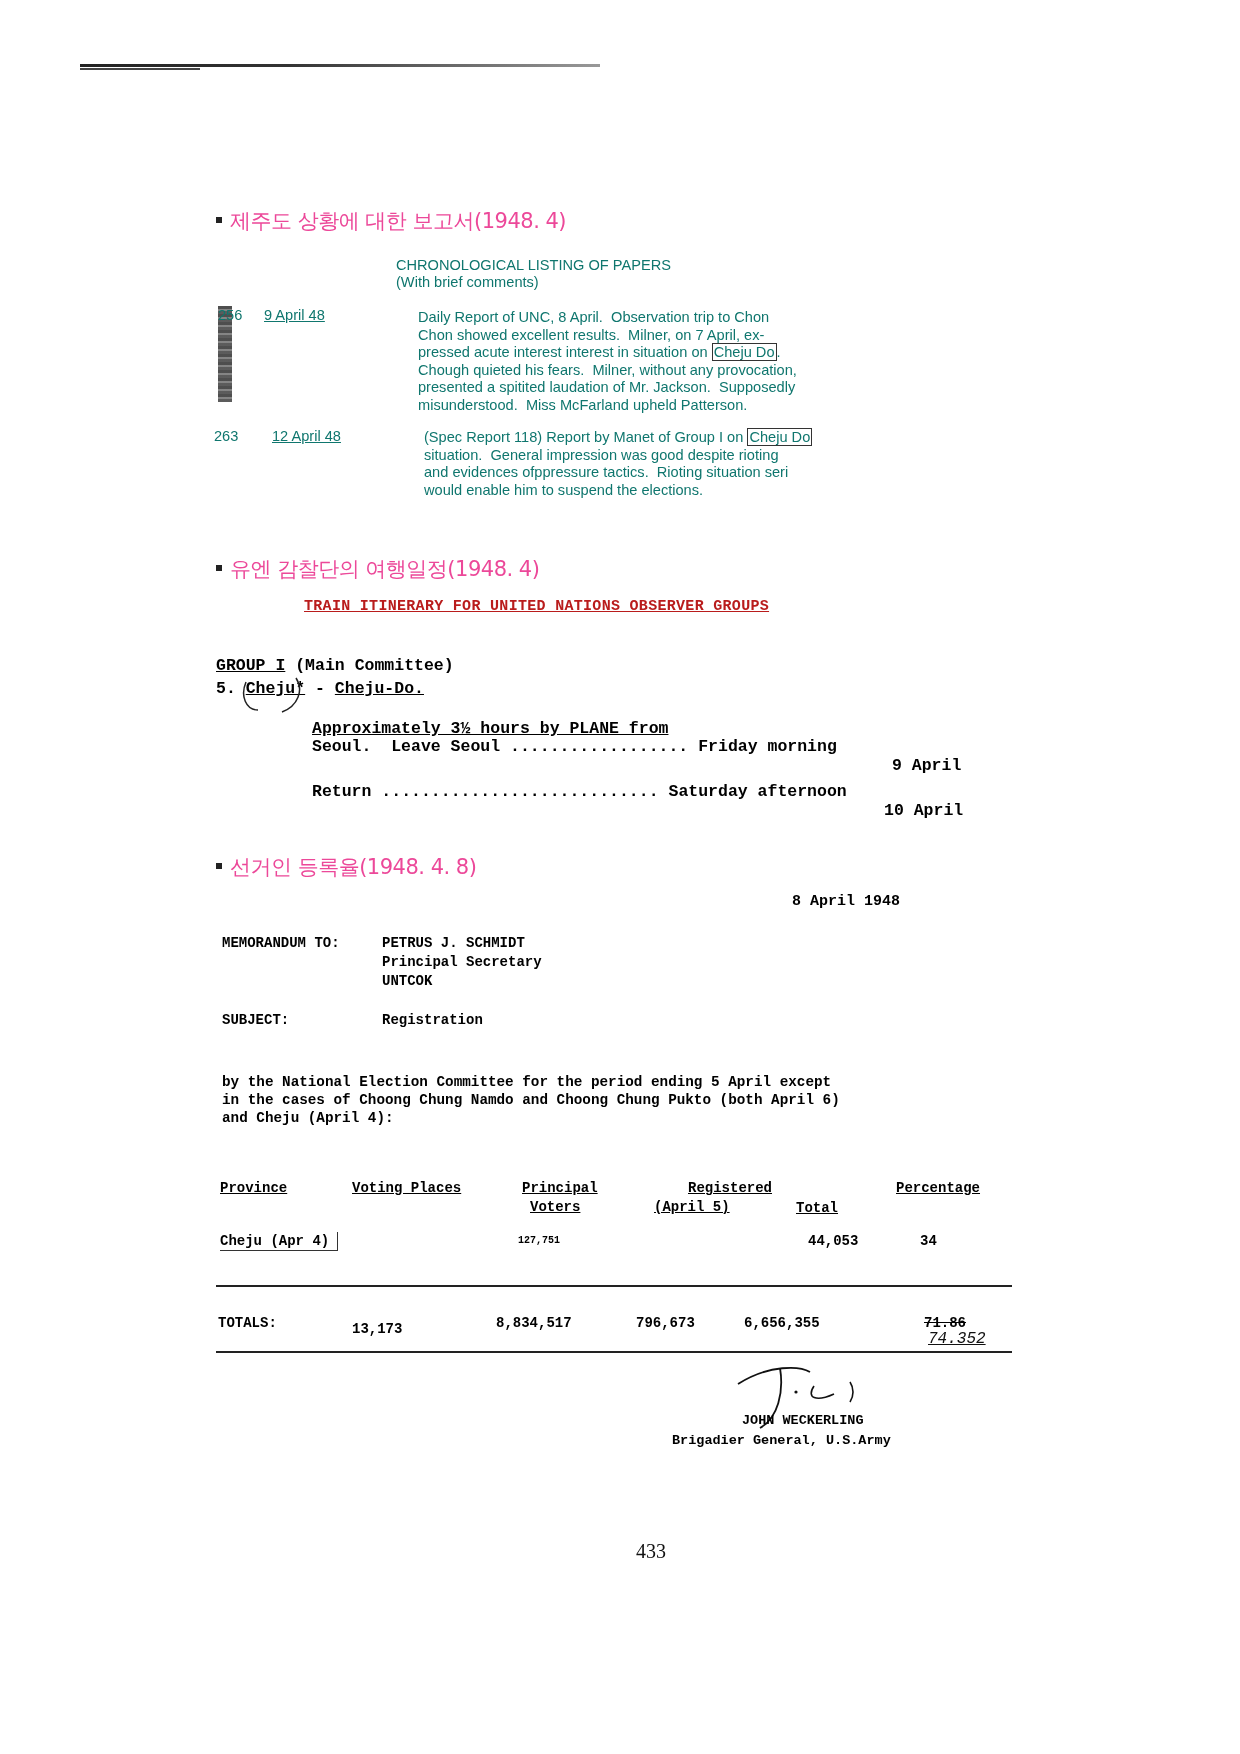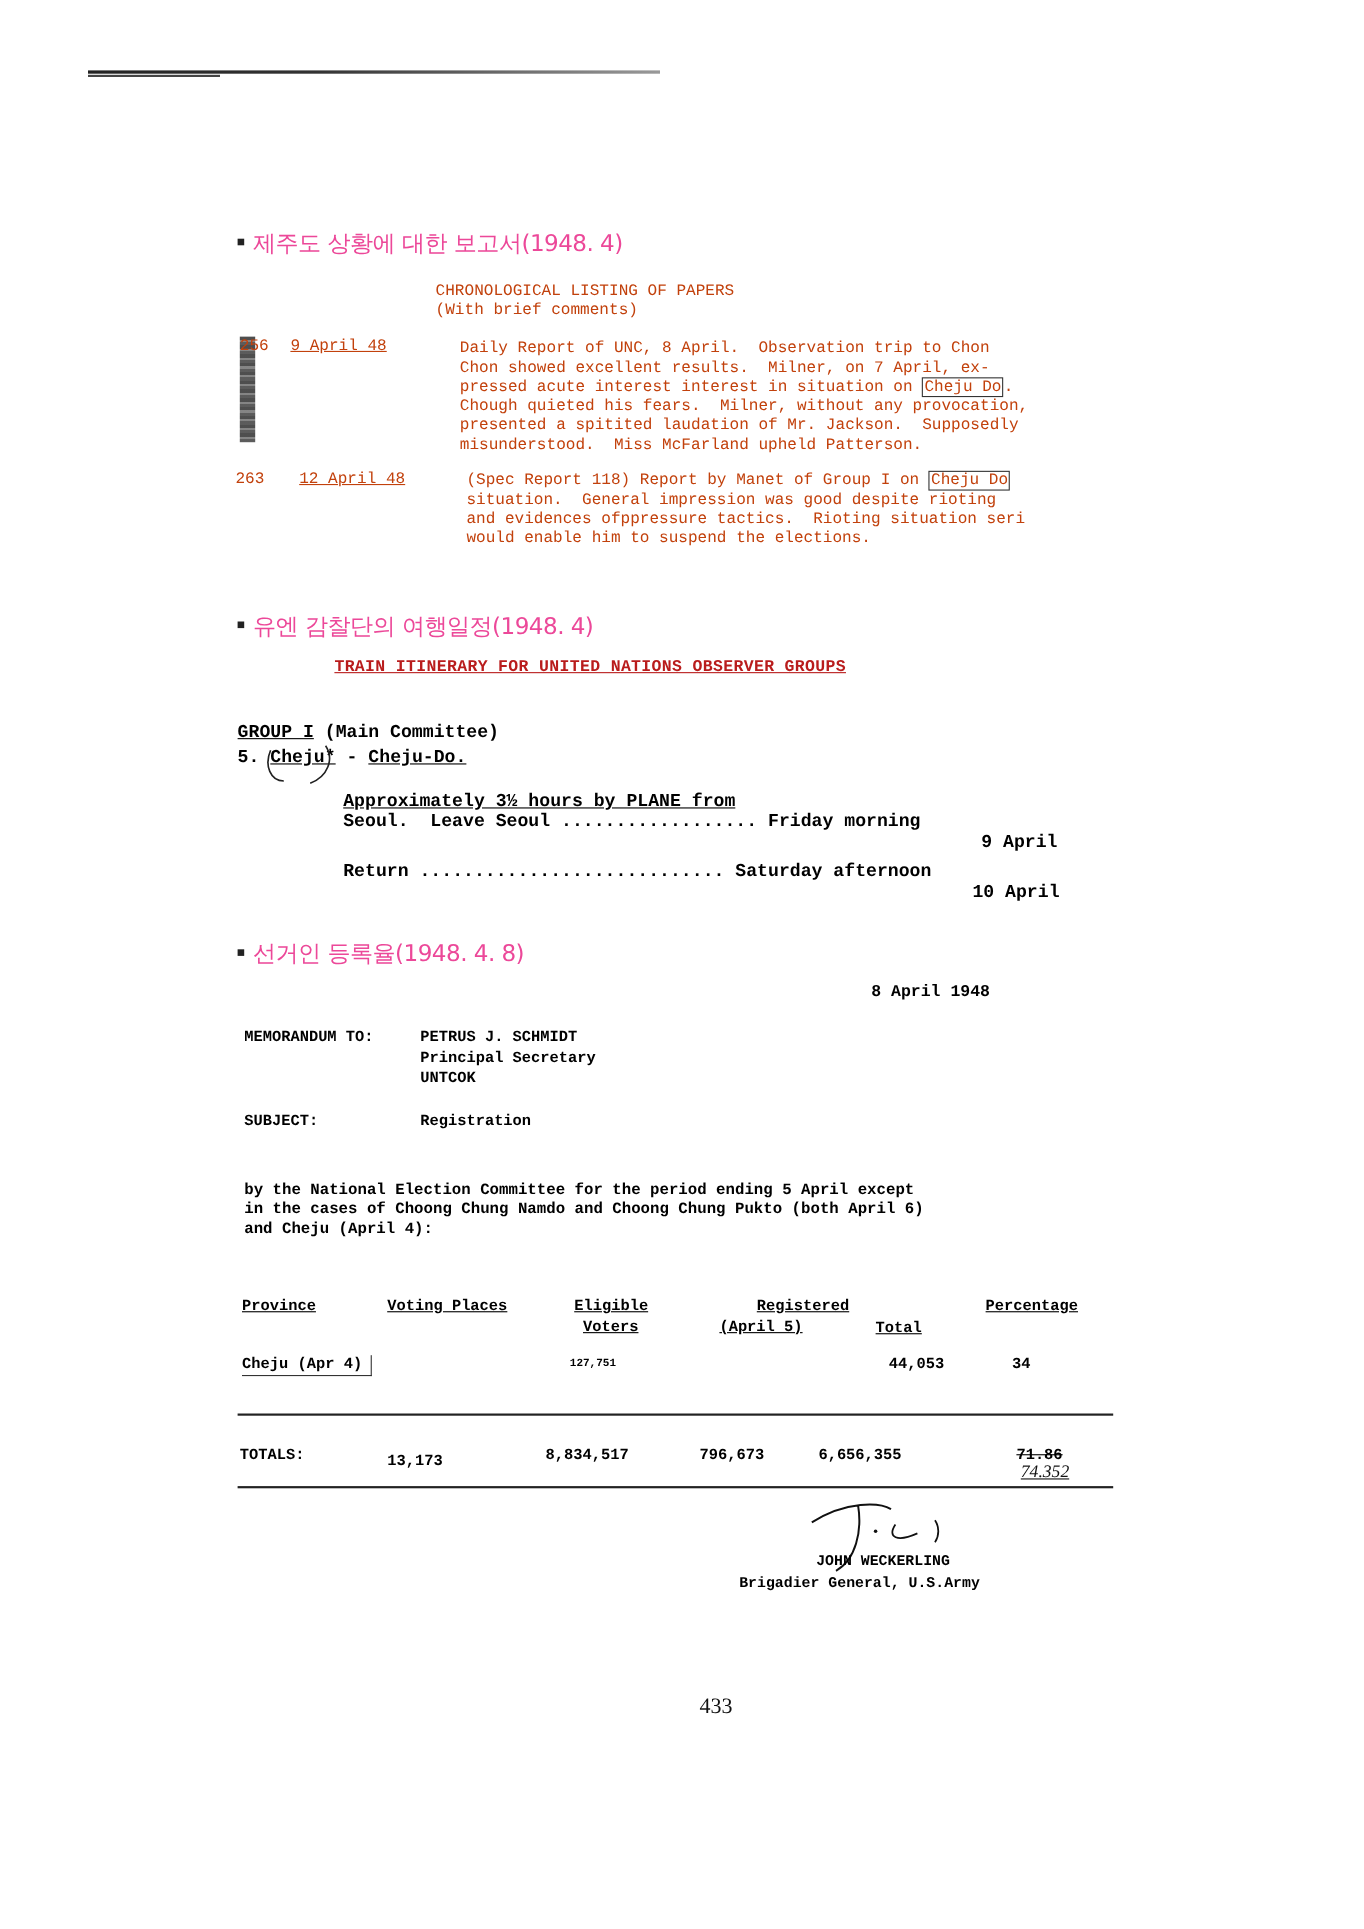--- a/index.html
+++ b/index.html
@@ -2,31 +2,31 @@
 <html><head>
 <meta charset="utf-8">
 <style>
   html, body { margin:0; padding:0; background:#ffffff; }
   body { width:1240px; height:1754px; position:relative; overflow:hidden; color:#111; }
   .abs { position:absolute; }
   .topline { left:80px; top:64px; width:520px; height:3px; background:linear-gradient(90deg,#222 0%,#333 40%,#666 70%,#999 100%); }
   .topline2 { left:80px; top:68px; width:120px; height:2px; background:#444; }
   .kor { font-family:"DejaVu Sans", sans-serif; font-size:21px; letter-spacing:-0.5px; color:#ec4899; }
   .kor .bullet { display:inline-block; width:6px; height:6px; background:#222; margin-right:8px; vertical-align:middle; position:relative; top:-2px; }
-  .tw { font-family:Liberation Mono, monospace; font-size:14.6px; color:#c2410c; line-height:17.5px; white-space:pre; }
+  .tw { font-family:Liberation Sans, sans-serif; font-size:14.6px; color:#0f766e; line-height:17.5px; white-space:pre; }
   .twb { font-family:"Liberation Mono", monospace; font-weight:bold; font-size:16.5px; color:#000; line-height:18px; white-space:pre; }
   .u { text-decoration:underline; }
   .boxed { border:1px solid #333; padding:0 1px; }
   .scan-smudge { left:218px; top:306px; width:14px; height:96px; background:repeating-linear-gradient(180deg,#222 0 3px,#666 3px 5px,#333 5px 8px); opacity:0.8; }
   .heading-b { font-family:"Liberation Mono", monospace; font-weight:bold; font-size:16px; text-decoration:underline; letter-spacing:0.5px; color:#b91c1c; }
   .rule { height:2px; background:#222; }
   .pagenum { font-family:"Liberation Serif", serif; font-size:20px; color:#111; }
   .sig { left:730px; top:1362px; width:170px; height:70px; }
   .strike { text-decoration:line-through; }
-  .hand { font-family:Liberation Serif, serif; font-style:italic; font-size:16px; text-decoration:underline; }
+  .hand { font-family:Liberation Mono, monospace; font-style:italic; font-size:16px; text-decoration:underline; }
 </style>
 </head>
 <body>
 
 <div class="abs topline"></div>
 <div class="abs topline2"></div>
 
 <div class="abs kor" style="left:216px; top:207px;">
   <span class="bullet"></span><span>제주도 상황에 대한 보고서(1948. 4)</span>
 </div>
@@ -91,21 +91,21 @@
 <div class="abs twb" style="left:382px; top:1011px; font-size:14px;">Registration</div>
 
 <div class="abs" style="left:222px; top:1073px;">
   <div class="twb" style="font-size:14.3px;">by the National Election Committee for the period ending 5 April except</div>
   <div class="twb" style="font-size:14.3px;">in the cases of Choong Chung Namdo and Choong Chung Pukto (both April 6)</div>
   <div class="twb" style="font-size:14.3px;">and Cheju (April 4):</div>
 </div>
 
 <div class="abs twb u" style="left:220px; top:1179px; font-size:14px;">Province</div>
 <div class="abs twb u" style="left:352px; top:1179px; font-size:14px;">Voting Places</div>
-<div class="abs twb u" style="left:522px; top:1179px; font-size:14px;">Eligible</div>
+<div class="abs twb u" style="left:522px; top:1179px; font-size:14px;">Principal</div>
 <div class="abs twb u" style="left:530px; top:1198px; font-size:14px;">Voters</div>
 <div class="abs twb u" style="left:688px; top:1179px; font-size:14px;">Registered</div>
 <div class="abs twb u" style="left:654px; top:1198px; font-size:14px;">(April 5)</div>
 <div class="abs twb u" style="left:796px; top:1199px; font-size:14px;">Total</div>
 <div class="abs twb u" style="left:896px; top:1179px; font-size:14px;">Percentage</div>
 
 <div class="abs twb" style="left:220px; top:1232px; font-size:14px; border-bottom:1px solid #333; padding-right:8px; border-right:1px solid #333;">Cheju (Apr 4)</div>
 <div class="abs twb" style="left:518px; top:1232px; font-size:10px;">127,751</div>
 <div class="abs twb" style="left:808px; top:1232px; font-size:14px;">44,053</div>
 <div class="abs twb" style="left:920px; top:1232px; font-size:14px;">34</div>

